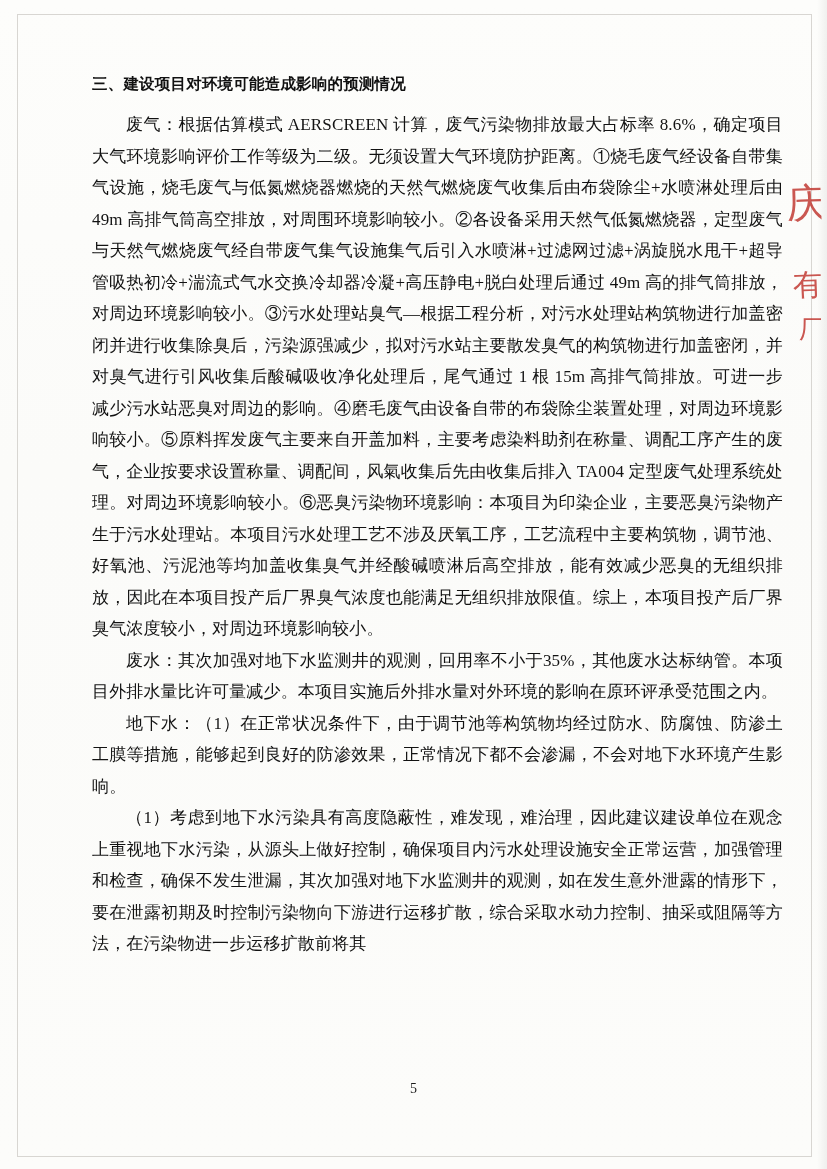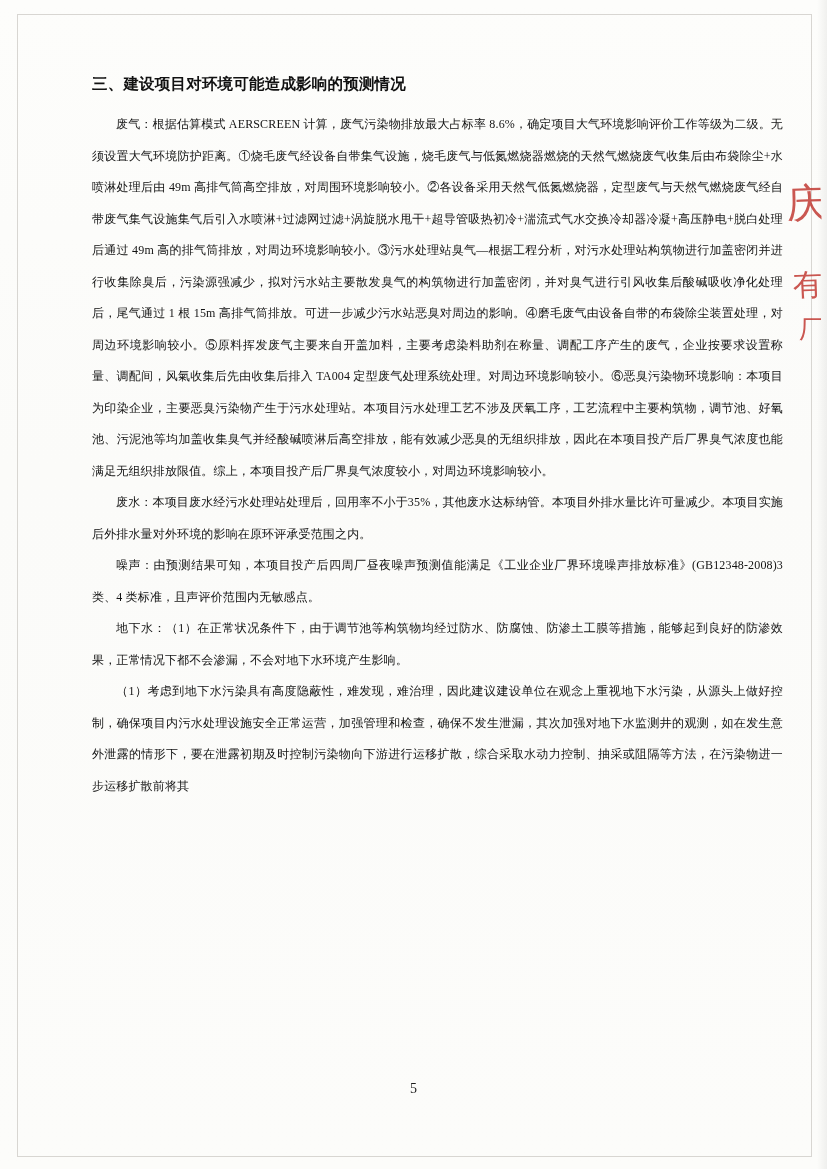--- a/index.html
+++ b/index.html
@@ -45,21 +45,21 @@
   }
   h2.section-title {
     font-size: 15.5px;
     font-weight: bold;
     margin: 0 0 14px 0;
     letter-spacing: 0.2px;
     color: #111;
     text-indent: 0;
   }
   p.body-par {
-    font-size: 12px;
+    font-size: 17px;
     line-height: 31.5px;
     margin: 0;
     text-align: justify;
     text-justify: inter-ideograph;
     color: #121212;
     text-indent: 2em;
     letter-spacing: 0.15px;
   }
   .page-number {
     position: absolute;
@@ -126,21 +126,20 @@
   <div class="page-border"></div>
 
   <div class="stamp stamp-a">庆</div>
   <div class="stamp stamp-b">有</div>
   <div class="stamp stamp-c">厂</div>
 
   <div class="content">
     <h2 class="section-title">三、建设项目对环境可能造成影响的预测情况</h2>
 
     <p class="body-par">废气：根据估算模式 AERSCREEN 计算，废气污染物排放最大占标率 8.6%，确定项目大气环境影响评价工作等级为二级。无须设置大气环境防护距离。①烧毛废气经设备自带集气设施，烧毛废气与低氮燃烧器燃烧的天然气燃烧废气收集后由布袋除尘+水喷淋处理后由 49m 高排气筒高空排放，对周围环境影响较小。②各设备采用天然气低氮燃烧器，定型废气与天然气燃烧废气经自带废气集气设施集气后引入水喷淋+过滤网过滤+涡旋脱水甩干+超导管吸热初冷+湍流式气水交换冷却器冷凝+高压静电+脱白处理后通过 49m 高的排气筒排放，对周边环境影响较小。③污水处理站臭气—根据工程分析，对污水处理站构筑物进行加盖密闭并进行收集除臭后，污染源强减少，拟对污水站主要散发臭气的构筑物进行加盖密闭，并对臭气进行引风收集后酸碱吸收净化处理后，尾气通过 1 根 15m 高排气筒排放。可进一步减少污水站恶臭对周边的影响。④磨毛废气由设备自带的布袋除尘装置处理，对周边环境影响较小。⑤原料挥发废气主要来自开盖加料，主要考虑染料助剂在称量、调配工序产生的废气，企业按要求设置称量、调配间，风氣收集后先由收集后排入 TA004 定型废气处理系统处理。对周边环境影响较小。⑥恶臭污染物环境影响：本项目为印染企业，主要恶臭污染物产生于污水处理站。本项目污水处理工艺不涉及厌氧工序，工艺流程中主要构筑物，调节池、好氧池、污泥池等均加盖收集臭气并经酸碱喷淋后高空排放，能有效减少恶臭的无组织排放，因此在本项目投产后厂界臭气浓度也能满足无组织排放限值。综上，本项目投产后厂界臭气浓度较小，对周边环境影响较小。</p>
-    <p class="body-par">废水：本项目废水经污水处理站处理后，回用率不小于35%，其他废水达标纳管。本项目外排水量比许可量减少。本项目实施后外排水量对外环境的影响在原环评承受范围之内。</p>
-    <p class="body-par">噪声：由预测结果可知，本项目投产后四周厂昼夜噪声预测值能满足《工业企业厂界环境噪声排放标准》(GB12348-2008)3 类、4 类标准，且声评价范围内无敏感点。</p>
+    <p class="body-par">废水：其次加强对地下水监测井的观测，回用率不小于35%，其他废水达标纳管。本项目外排水量比许可量减少。本项目实施后外排水量对外环境的影响在原环评承受范围之内。</p>
     <p class="body-par">地下水：（1）在正常状况条件下，由于调节池等构筑物均经过防水、防腐蚀、防渗土工膜等措施，能够起到良好的防渗效果，正常情况下都不会渗漏，不会对地下水环境产生影响。</p>
     <p class="body-par">（1）考虑到地下水污染具有高度隐蔽性，难发现，难治理，因此建议建设单位在观念上重视地下水污染，从源头上做好控制，确保项目内污水处理设施安全正常运营，加强管理和检查，确保不发生泄漏，其次加强对地下水监测井的观测，如在发生意外泄露的情形下，要在泄露初期及时控制污染物向下游进行运移扩散，综合采取水动力控制、抽采或阻隔等方法，在污染物进一步运移扩散前将其</p>
   </div>
 
   <div class="page-number">5</div>
   <div class="edge-shadow"></div>
 </div>
 
 </body></html>

